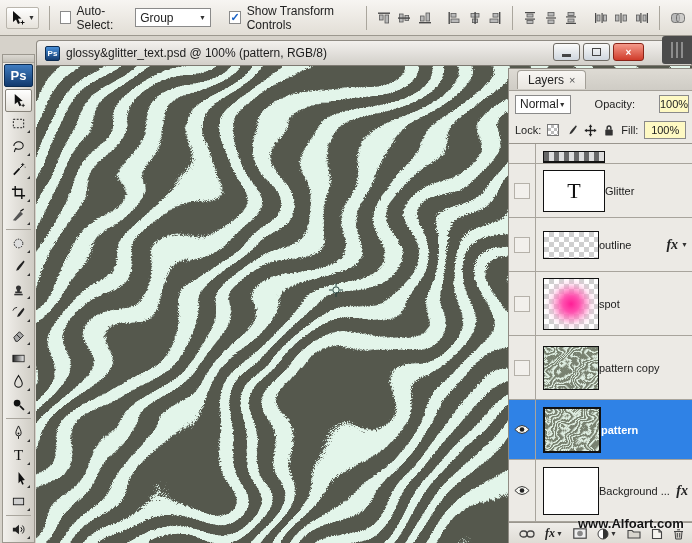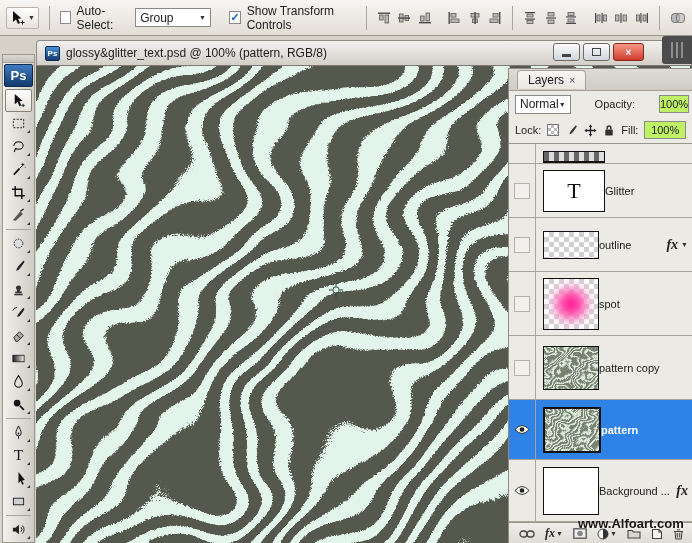--- a/index.html
+++ b/index.html
@@ -77,21 +77,21 @@
   #tab-row { height:22px; background:linear-gradient(#dedbd4,#cfccc5);
     border-bottom:1px solid #a39f97; display:flex; align-items:center; padding-left:8px; }
   #layers-tab { height:19px; padding:0 10px; background:linear-gradient(#f8f6f3,#e9e6e0);
     border:1px solid #a39f97; border-bottom:none; border-radius:4px 4px 0 0;
     font-size:12px; color:#222; display:flex; align-items:center; gap:5px; }
   #layers-tab .x { font-size:11px; color:#555; }
   .prow { display:flex; align-items:center; padding:0 6px; gap:4px; }
   #blend-row { height:26px;gap:24px; }
   #blend-select { width:94px; height:19px; }
   .field-label { font-size:11px; color:#222; margin-left:auto; }
-  .num-field { width:42px; height:18px; background:#bef264; border:1px solid #8a8a8a;
+  .num-field { width:42px; height:18px; background:#fef9c3; border:1px solid #8a8a8a;
     font-size:11px; color:#222; display:flex; align-items:center; justify-content:center; }
   #lock-row { height:26px; gap:6px; }
   .lock-ico { display:inline-flex; align-items:center; }
   .mini-checker { width:12px; height:12px; border:1px solid #777; background-color:#fff;
     background-image:linear-gradient(45deg,#bbb 25%,transparent 25%,transparent 75%,#bbb 75%),
                      linear-gradient(45deg,#bbb 25%,transparent 25%,transparent 75%,#bbb 75%);
     background-size:6px 6px; background-position:0 0,3px 3px; }
 
   
   #layers-list { border-top:1px solid #9a968e; }

